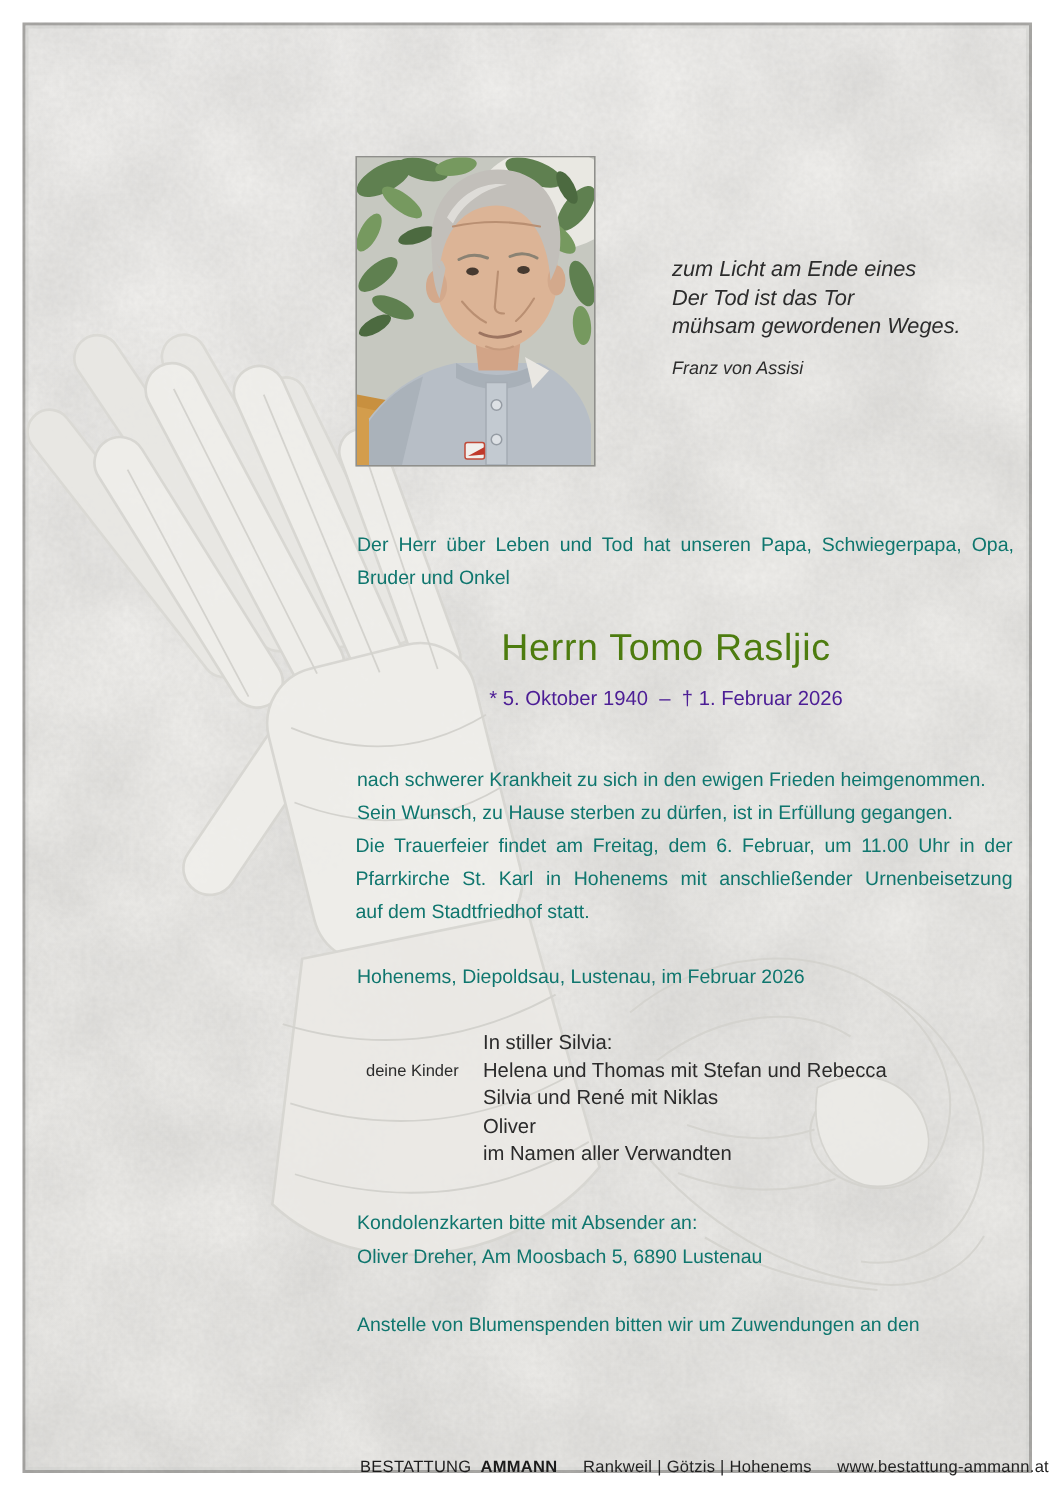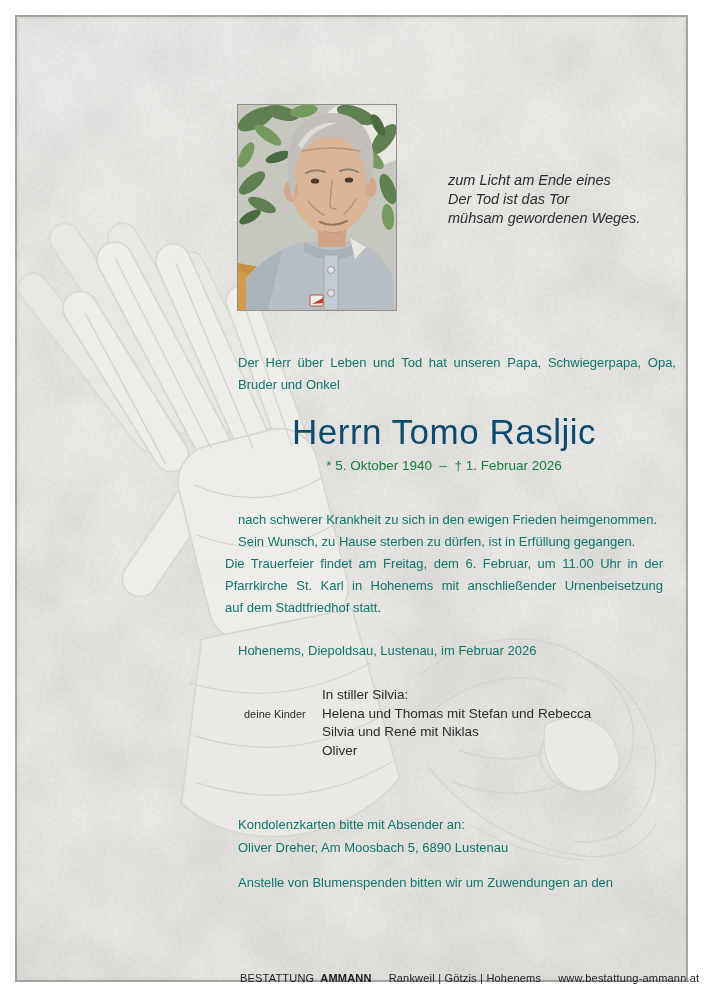--- a/index.html
+++ b/index.html
@@ -23,32 +23,32 @@
   .quote{
     position:absolute;left:448px;top:171px;width:240px;
     font-style:italic;font-size:14.5px;line-height:19px;color:#2c2c2c;
   }
   .quote-attribution{font-size:12px;margin-top:8px;}
   .body-block{position:absolute;font-size:13px;line-height:22px;color:#0f766e;}
   .just{text-align:justify;text-align-last:justify;}
   .intro{left:238px;top:352px;width:438px;}
   .deceased-name{
     position:absolute;left:238px;top:412px;width:412px;text-align:center;
-    font-size:35px;line-height:40px;font-weight:400;color:#0c4a6e;letter-spacing:.5px;
+    font-size:25px;line-height:40px;font-weight:400;color:#4d7c0f;letter-spacing:.5px;
   }
   .life-dates{
     position:absolute;left:238px;top:458px;width:412px;text-align:center;
-    font-size:13.5px;color:#15803d;white-space:pre-wrap;
+    font-size:13.5px;color:#4c1d95;white-space:pre-wrap;
   }
   .passing{left:238px;top:509px;width:444px;}
-  .funeral{left:225px;top:553px;width:438px;}
+  .funeral{left:237px;top:553px;width:438px;}
   .places{left:238px;top:640px;width:438px;}
   .mourning-col{position:absolute;left:322px;top:686px;font-size:13.5px;line-height:18.5px;}
   .relation-label{position:absolute;left:244px;top:705px;font-size:11px;line-height:18.5px;}
-  .condolence{left:238px;top:804px;width:438px;line-height:22.5px;margin-top:10px;}
+  .condolence{left:238px;top:804px;width:438px;line-height:22.5px;}
   .donation{left:238px;top:872px;width:444px;}
   .pre{white-space:pre-wrap;}
   .footer{
     position:absolute;left:240px;top:959px;display:flex;align-items:baseline;gap:17px;
     font-size:11px;color:#1c1c1c;letter-spacing:.2px;white-space:nowrap;
   }
   .brand{display:inline-flex;gap:6px;}
   .brand-regular{font-weight:400;}
   .brand-bold{font-weight:700;}
   .footer-locations{color:#222;margin-top:13px;}
@@ -189,20 +189,21 @@
 
       <rect x="72" y="190" width="13" height="11" rx="1.5" fill="#f1efec" stroke="#c14a38" stroke-width="1"></rect>
       <path d="M74,199 L85,193 L85,198 Z" fill="#c0392b"></path>
     </svg>
   </div>
 
   <div class="quote">
     <div>zum Licht am Ende eines</div>
     <div>Der Tod ist das Tor</div>
     <div>mühsam gewordenen Weges.</div>
+    <div class="quote-attribution">Franz von Assisi</div>
   </div>
 
   <div class="body-block intro">
     <div class="just">Der Herr über Leben und Tod hat unseren Papa, Schwiegerpapa, Opa,</div>
     <div>Bruder und Onkel</div>
   </div>
 
   <div class="deceased-name">Herrn Tomo Rasljic</div>
   <div class="life-dates">* 5. Oktober 1940  –  † 1. Februar 2026</div>
 
@@ -218,20 +219,21 @@
   </div>
 
   <div class="body-block places">Hohenems, Diepoldsau, Lustenau, im Februar 2026</div>
 
   <div class="relation-label">deine Kinder</div>
   <div class="mourning-col">
     <div>In stiller Silvia:</div>
     <div>Helena und Thomas mit Stefan und Rebecca</div>
     <div>Silvia und René mit Niklas</div>
     <div>Oliver</div>
+    <div>im Namen aller Verwandten</div>
   </div>
 
   <div class="body-block condolence">
     <div>Kondolenzkarten bitte mit Absender an:</div>
     <div>Oliver Dreher, Am Moosbach 5, 6890 Lustenau</div>
   </div>
 
   <div class="body-block donation">
     <div>Anstelle von Blumenspenden bitten wir um Zuwendungen an den</div>
   </div>

